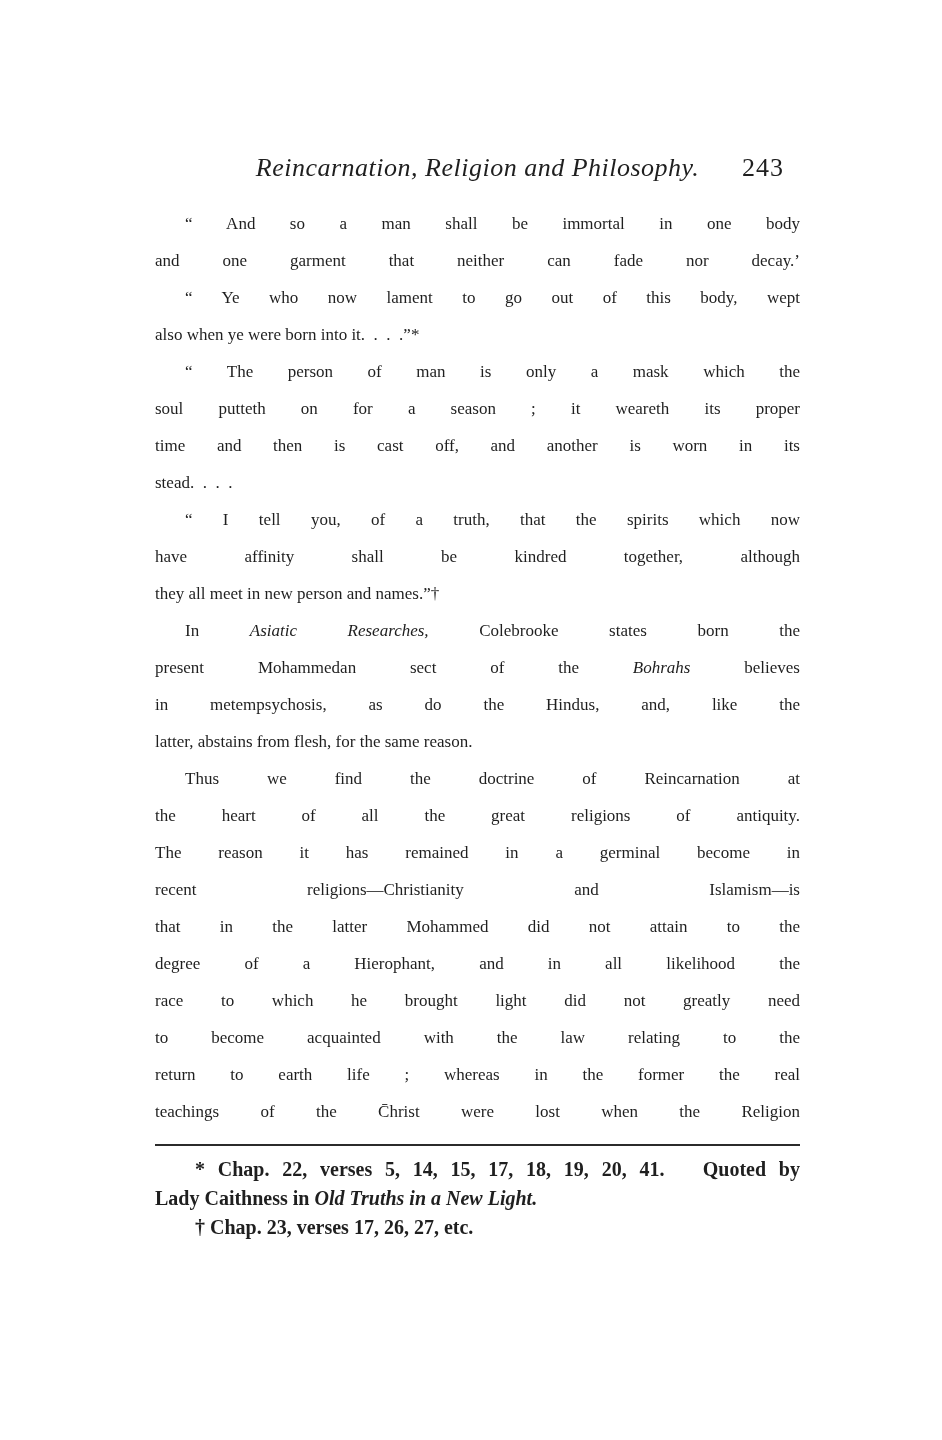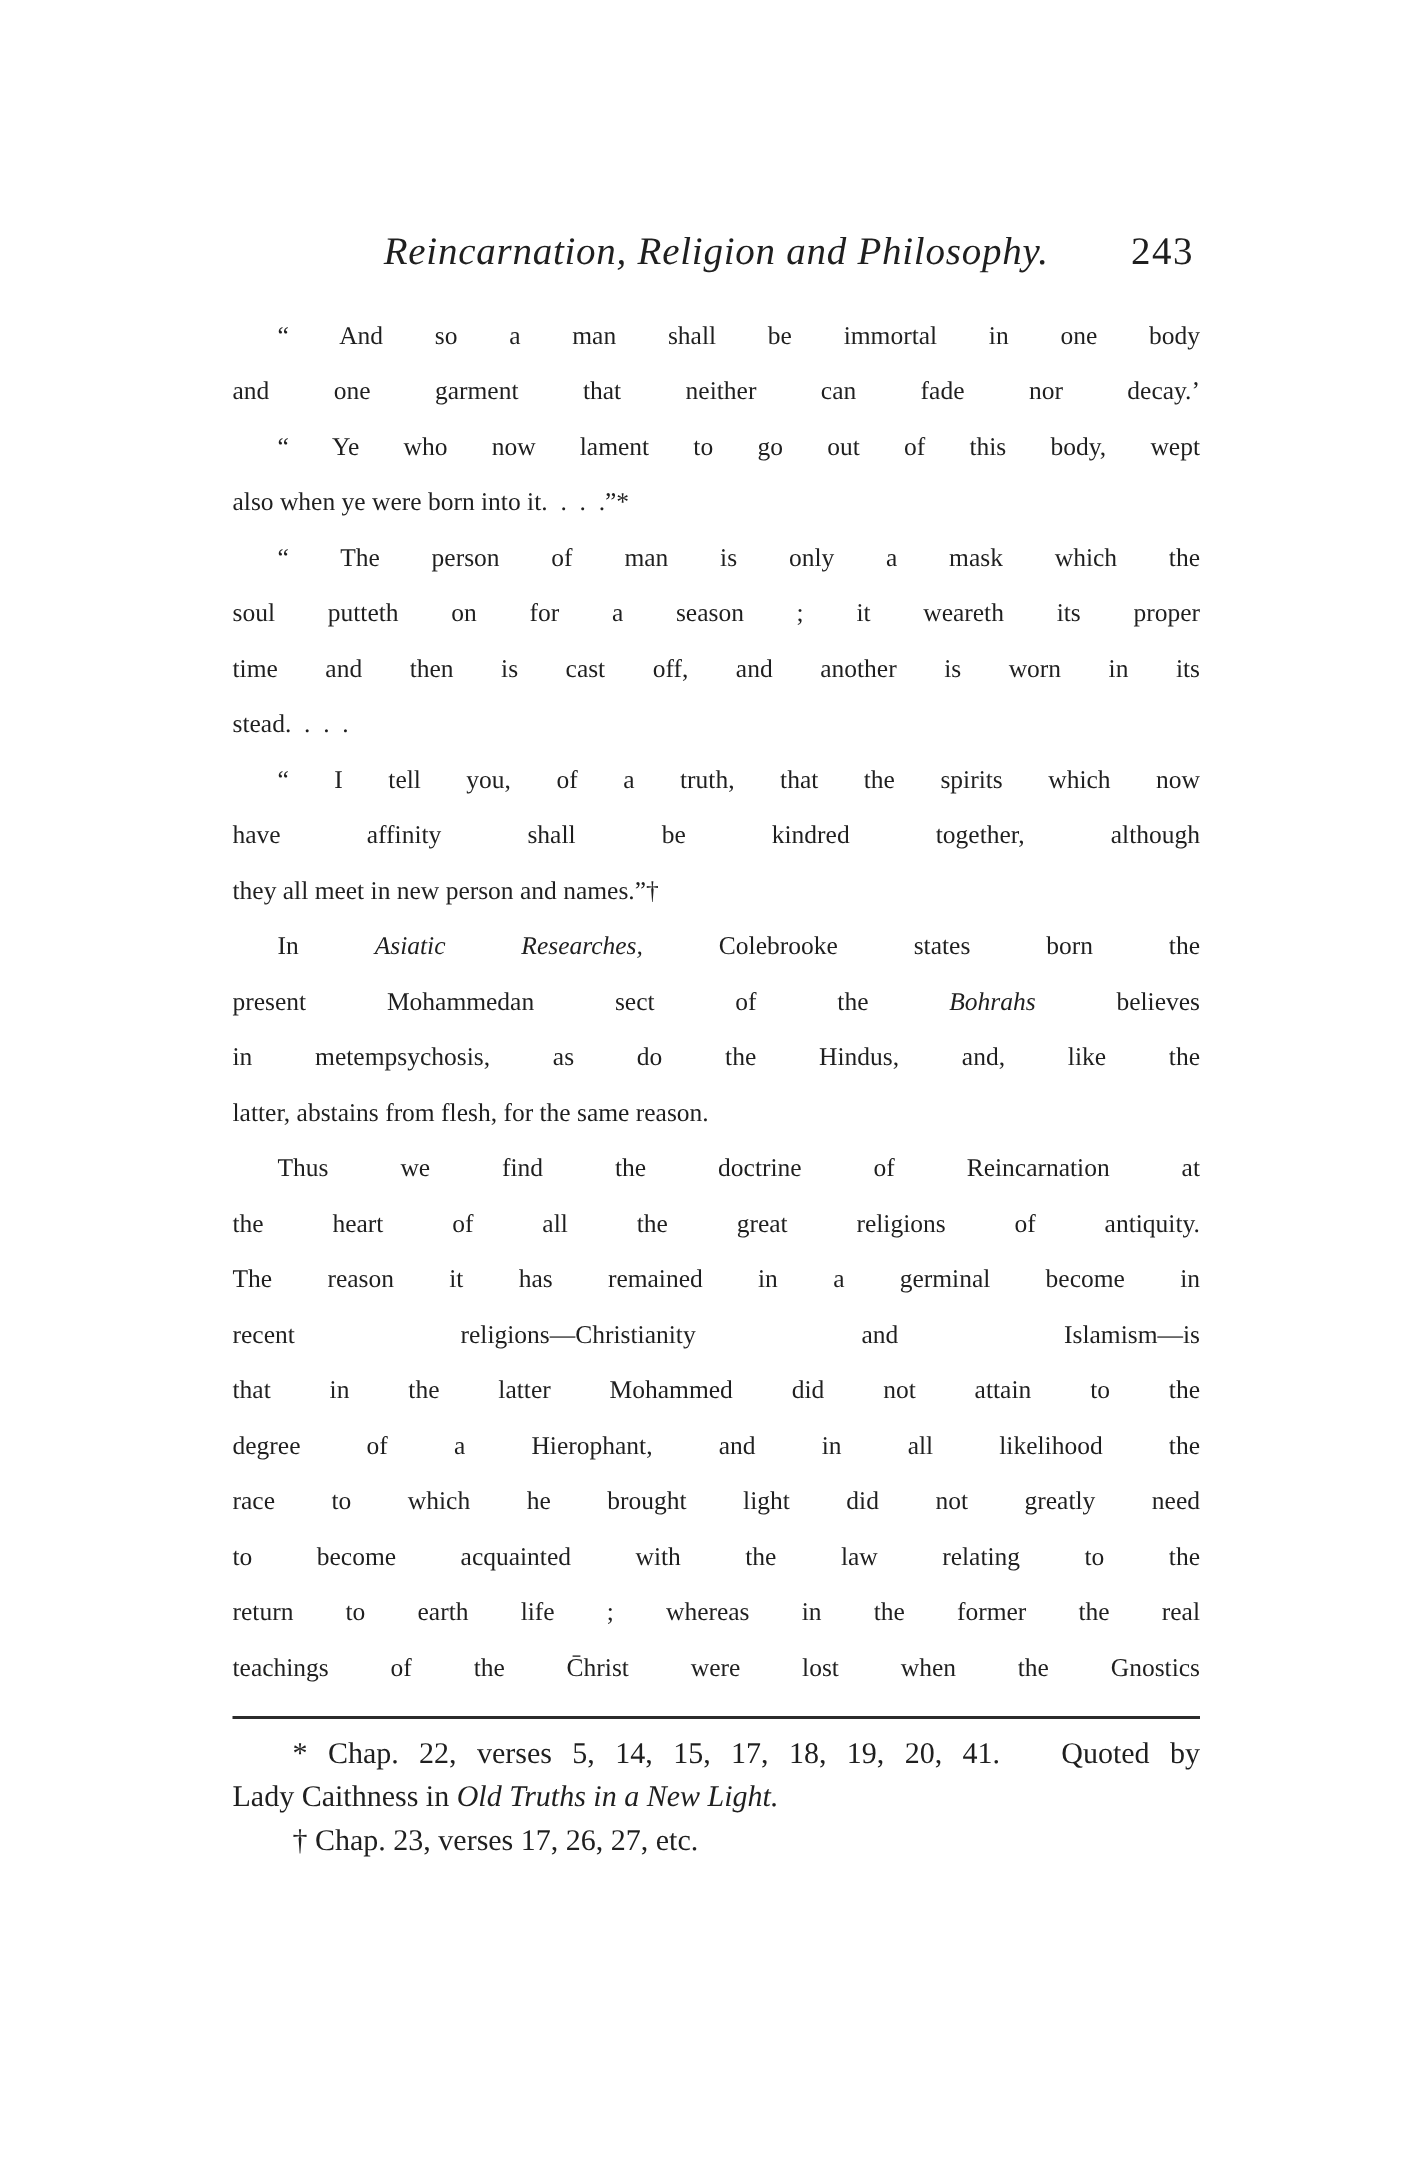--- a/index.html
+++ b/index.html
@@ -18,42 +18,42 @@
     position: relative;
     text-align: center;
     font-style: italic;
     font-size: 26px;
     line-height: 36px;
     margin-bottom: 19px;
     letter-spacing: 0.5px;
   }
   .rh-num {
     position: absolute;
-    right: 4px;
+    right: 16px;
     top: 0;
     font-style: normal;
     letter-spacing: 1px;
   }
   .line {
     font-size: 17px;
     line-height: 37px;
     white-space: pre-wrap;
   }
   .line.just, .fn-line.just {
     text-align: justify;
     text-align-last: justify;
   }
   .line.indent { text-indent: 30px; }
   .fn-rule {
     margin-top: 14px;
     border-top: 2px solid #2b2b2b;
     width: 100%;
     height: 0;
   }
-  .footnotes { margin-top: 9px; }
+  .footnotes { margin-top: 9px; font-weight: bold; }
   .fn-line {
     font-size: 20px;
     line-height: 29px;
     white-space: pre-wrap;
   }
   .fn-line.indent { text-indent: 40px; }
   .it { font-style: italic; }
 </style>
 </head>
 <body>
@@ -81,21 +81,21 @@
       <div class="line"><span>latter, abstains from flesh, for the same reason.</span></div>
       <div class="line indent just"><span>Thus we find the doctrine of Reincarnation at</span></div>
       <div class="line just"><span>the heart of all the great religions of antiquity.</span></div>
       <div class="line just"><span>The reason it has remained in a germinal become in</span></div>
       <div class="line just"><span>recent religions—Christianity and Islamism—is</span></div>
       <div class="line just"><span>that in the latter Mohammed did not attain to the</span></div>
       <div class="line just"><span>degree of a Hierophant, and in all likelihood the</span></div>
       <div class="line just"><span>race to which he brought light did not greatly need</span></div>
       <div class="line just"><span>to become acquainted with the law relating to the</span></div>
       <div class="line just"><span>return to earth life ; whereas in the former the real</span></div>
-      <div class="line just"><span>teachings of the C̄hrist were lost when the Gnostics</span></div>
+      <div class="line just"><span>teachings of the C̄hrist were lost when the Religion</span></div>
     </div>
   <div class="fn-rule"></div>
   <div class="footnotes" id="footnote-lines">
       <div class="fn-line indent just"><span>* Chap. 22, verses 5, 14, 15, 17, 18, 19, 20, 41.   Quoted by</span></div>
       <div class="fn-line"><span>Lady Caithness in </span><span class="it">Old Truths in a New Light.</span></div>
       <div class="fn-line indent"><span>† Chap. 23, verses 17, 26, 27, etc.</span></div>
     </div>
 </div>
 
 </body></html>

